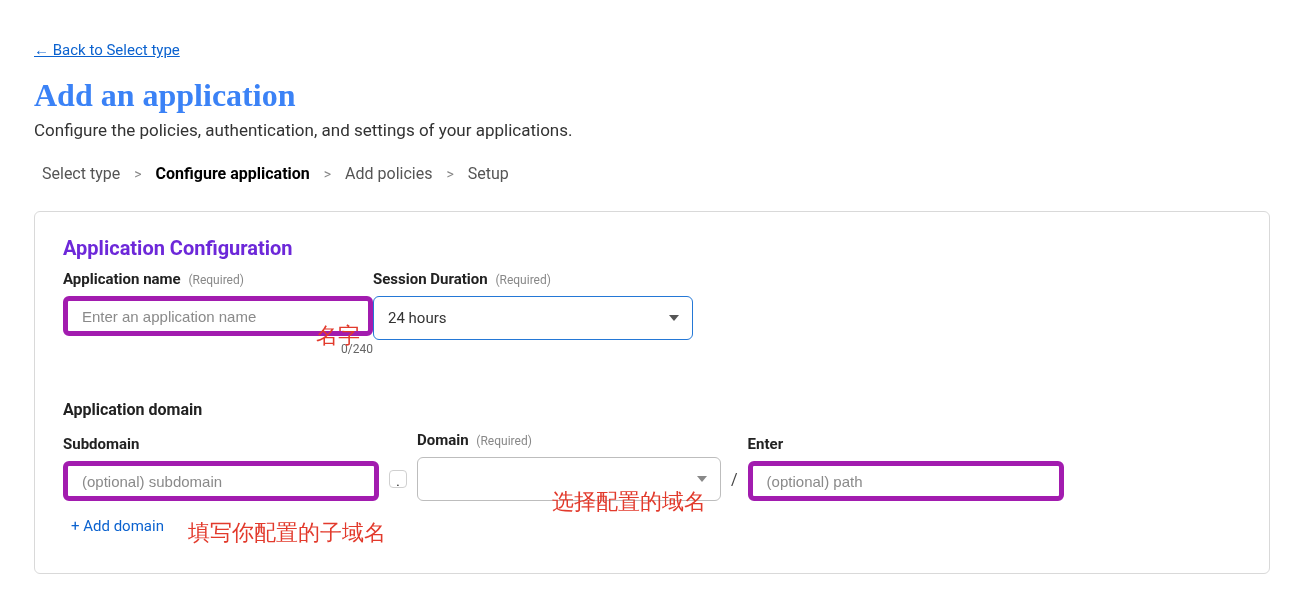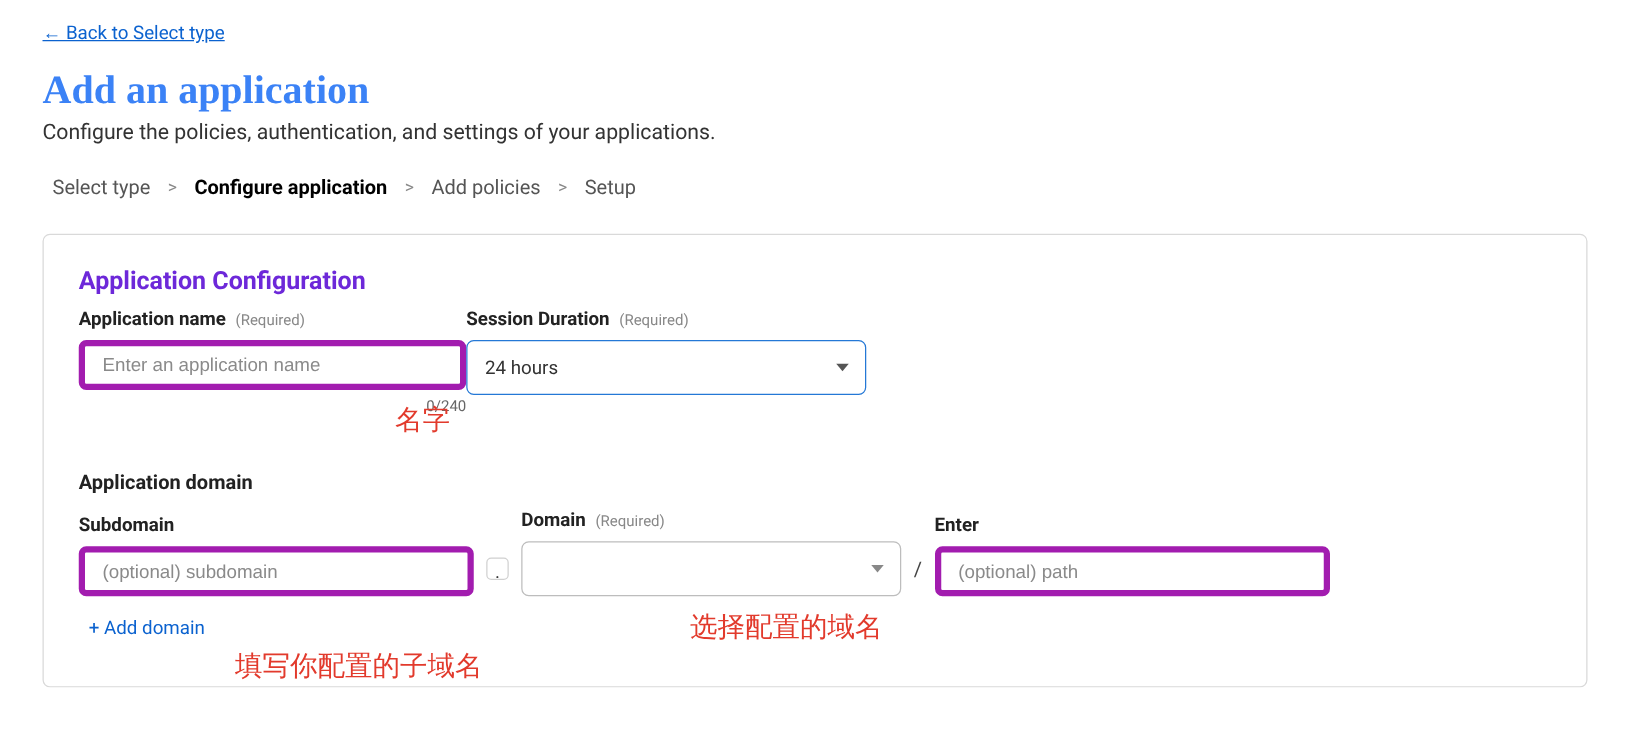--- a/index.html
+++ b/index.html
@@ -5,21 +5,21 @@
   * { box-sizing: border-box; }
   body {
     margin: 0;
     padding: 0;
     font-family: -apple-system, BlinkMacSystemFont, "Segoe UI", Roboto, Helvetica, Arial, sans-serif;
     background: #fff;
     color: #222;
     width: 1304px;
   }
   .page {
-    padding: 16px 34px 0 34px;
+    padding: 40px 34px 0 34px;
     position: relative;
   }
   .back-link {
     color: #0b62cf;
     text-decoration: underline;
     font-size: 15px;
     display: inline-flex;
     align-items: center;
     margin-bottom: 10px;
   }

